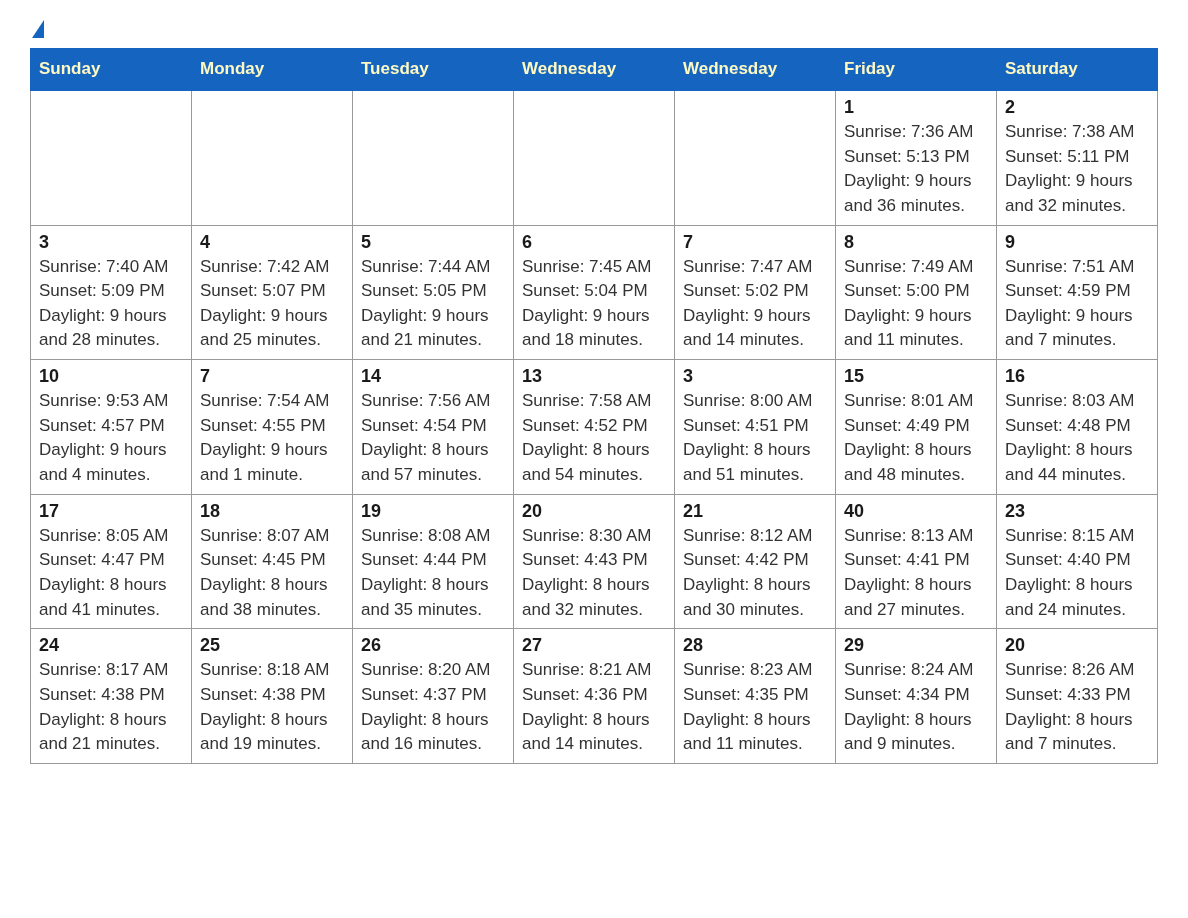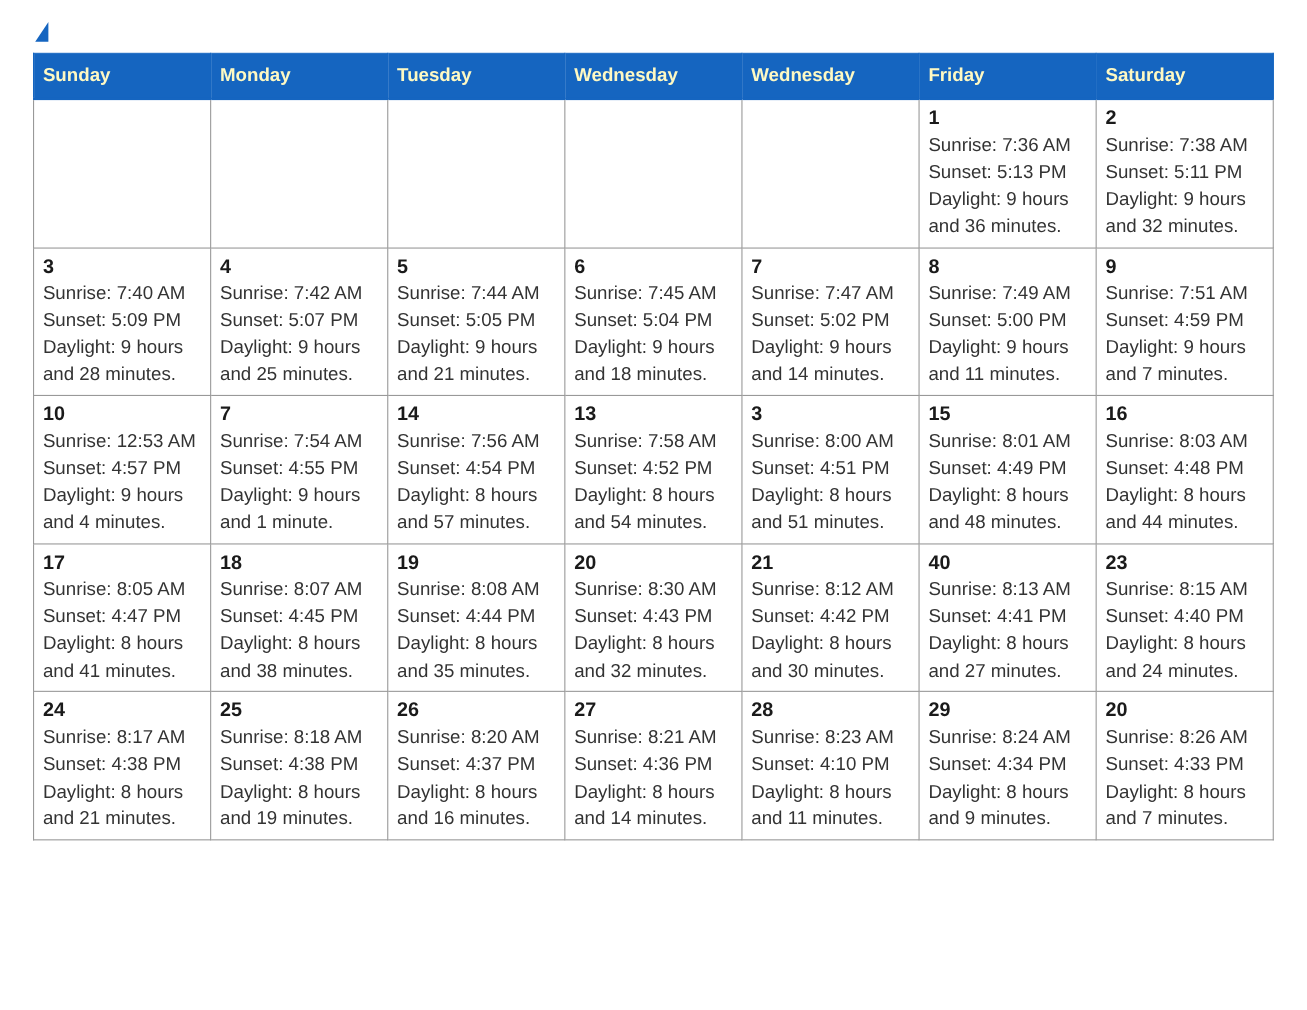--- a/index.html
+++ b/index.html
@@ -191,21 +191,21 @@
         <td>
           <div class="day-number">9</div>
           <div class="day-info">Sunrise: 7:51 AM
 Sunset: 4:59 PM
 Daylight: 9 hours and 7 minutes.</div>
         </td>
       </tr>
       <tr>
         <td>
           <div class="day-number">10</div>
-          <div class="day-info">Sunrise: 12:53 AM
+          <div class="day-info">Sunrise: 9:53 AM
 Sunset: 4:57 PM
 Daylight: 9 hours and 4 minutes.</div>
         </td>
         <td>
           <div class="day-number">7</div>
           <div class="day-info">Sunrise: 7:54 AM
 Sunset: 4:55 PM
 Daylight: 9 hours and 1 minute.</div>
         </td>
         <td>
@@ -304,21 +304,21 @@
         </td>
         <td>
           <div class="day-number">27</div>
           <div class="day-info">Sunrise: 8:21 AM
 Sunset: 4:36 PM
 Daylight: 8 hours and 14 minutes.</div>
         </td>
         <td>
           <div class="day-number">28</div>
           <div class="day-info">Sunrise: 8:23 AM
-Sunset: 4:10 PM
+Sunset: 4:35 PM
 Daylight: 8 hours and 11 minutes.</div>
         </td>
         <td>
           <div class="day-number">29</div>
           <div class="day-info">Sunrise: 8:24 AM
 Sunset: 4:34 PM
 Daylight: 8 hours and 9 minutes.</div>
         </td>
         <td>
           <div class="day-number">20</div>

